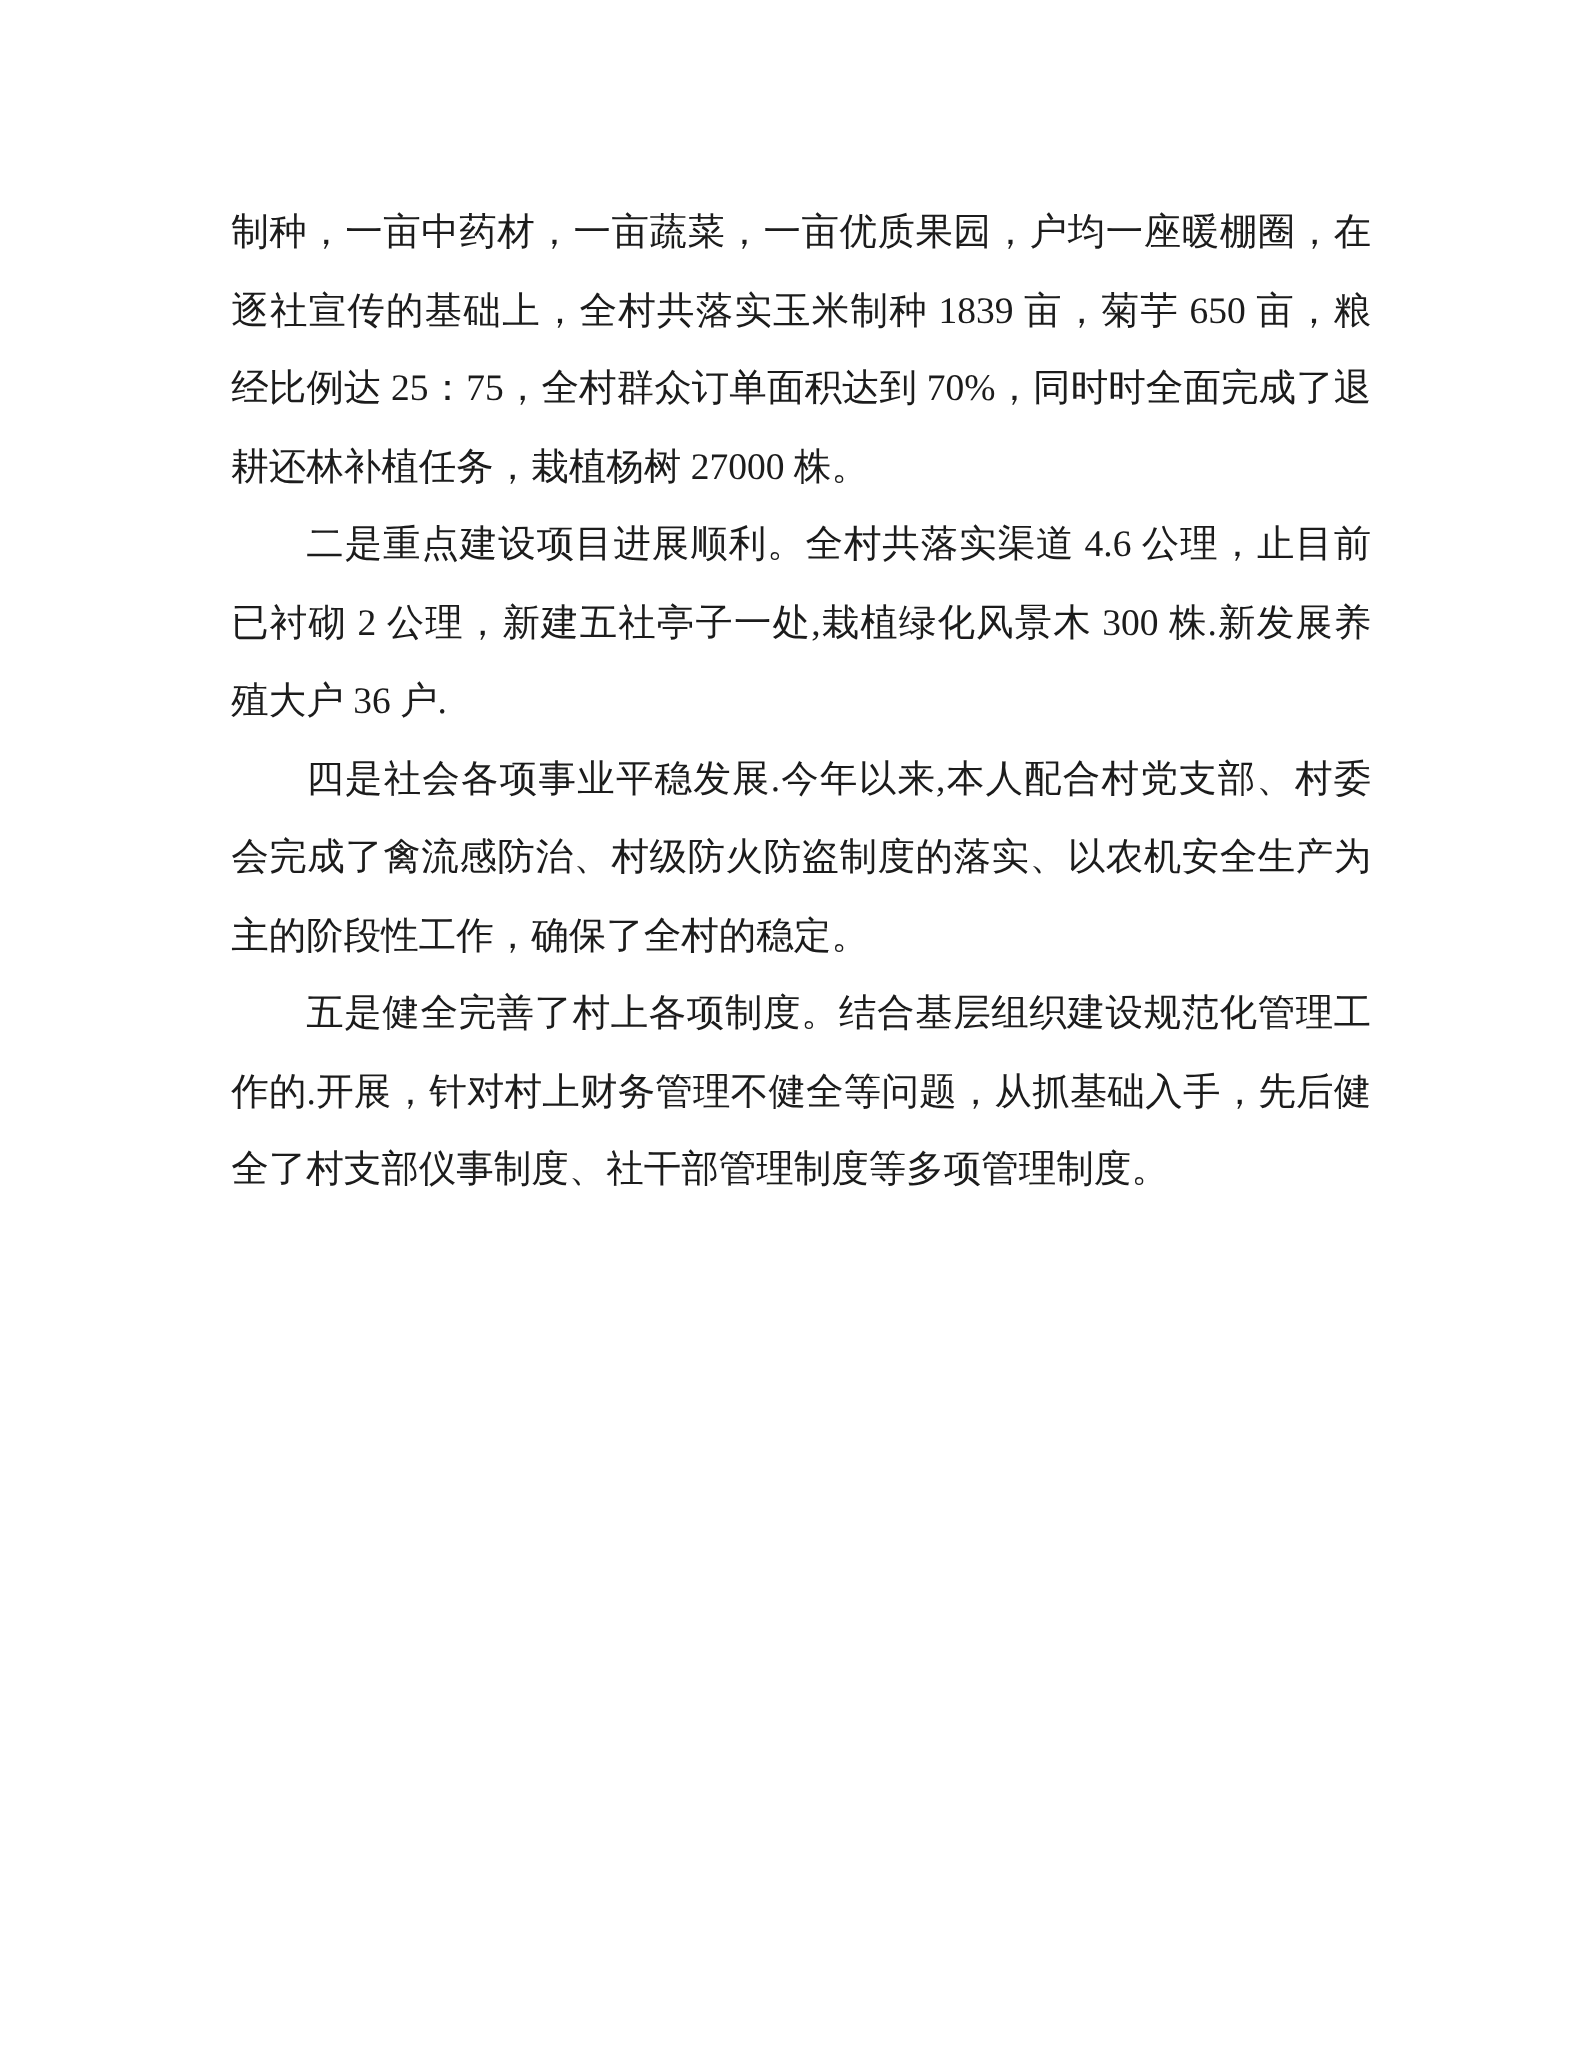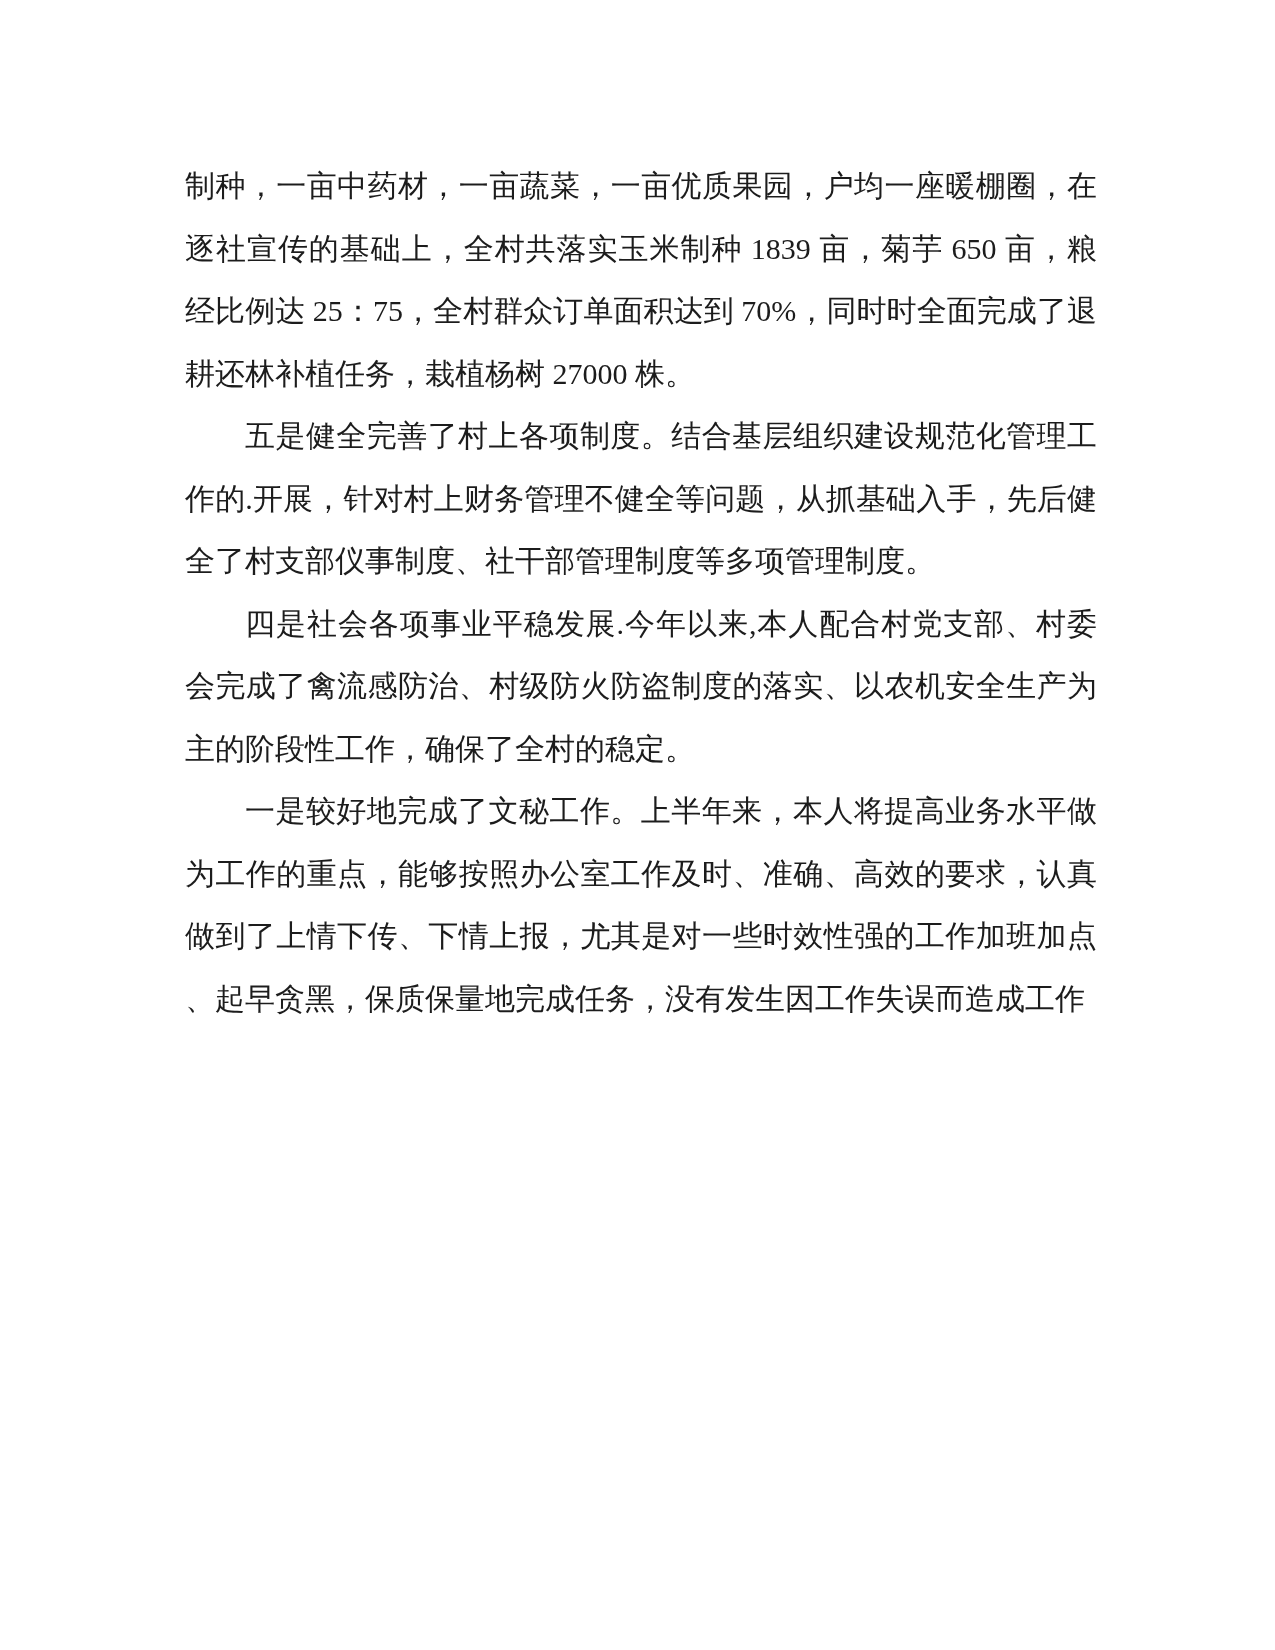--- a/index.html
+++ b/index.html
@@ -43,17 +43,17 @@
   p.doc-paragraph.no-indent {
     text-indent: 0;
   }
 </style>
 </head>
 <body style="background: rgb(255, 255, 255);">
 
 <div class="doc-page">
   <div class="doc-body">
     <p class="doc-paragraph no-indent" style="color: rgb(28, 28, 28);">制种，一亩中药材，一亩蔬菜，一亩优质果园，户均一座暖棚圈，在逐社宣传的基础上，全村共落实玉米制种 1839 亩，菊芋 650 亩，粮经比例达 25：75，全村群众订单面积达到 70%，同时时全面完成了退耕还林补植任务，栽植杨树 27000 株。</p>
+    <p class="doc-paragraph" style="color: rgb(28, 28, 28);">二是重点建设项目进展顺利。全村共落实渠道 4.6 公理，止目前已衬砌 2 公理，新建五社亭子一处,栽植绿化风景木 300 株.新发展养殖大户 36 户.</p>
+    <p class="doc-paragraph" style="color: rgb(28, 28, 28);">四是社会各项事业平稳发展.今年以来,本人配合村党支部、村委会完成了禽流感防治、村级防火防盗制度的落实、以农机安全生产为主的阶段性工作，确保了全村的稳定。</p>
     <p class="doc-paragraph" style="color: rgb(28, 28, 28);">五是健全完善了村上各项制度。结合基层组织建设规范化管理工作的.开展，针对村上财务管理不健全等问题，从抓基础入手，先后健全了村支部仪事制度、社干部管理制度等多项管理制度。</p>
-    <p class="doc-paragraph" style="color: rgb(28, 28, 28);">四是社会各项事业平稳发展.今年以来,本人配合村党支部、村委会完成了禽流感防治、村级防火防盗制度的落实、以农机安全生产为主的阶段性工作，确保了全村的稳定。</p>
-    <p class="doc-paragraph" style="color: rgb(28, 28, 28);">一是较好地完成了文秘工作。上半年来，本人将提高业务水平做为工作的重点，能够按照办公室工作及时、准确、高效的要求，认真做到了上情下传、下情上报，尤其是对一些时效性强的工作加班加点、起早贪黑，保质保量地完成任务，没有发生因工作失误而造成工作</p>
   </div>
 </div>
 
 </body></html>

